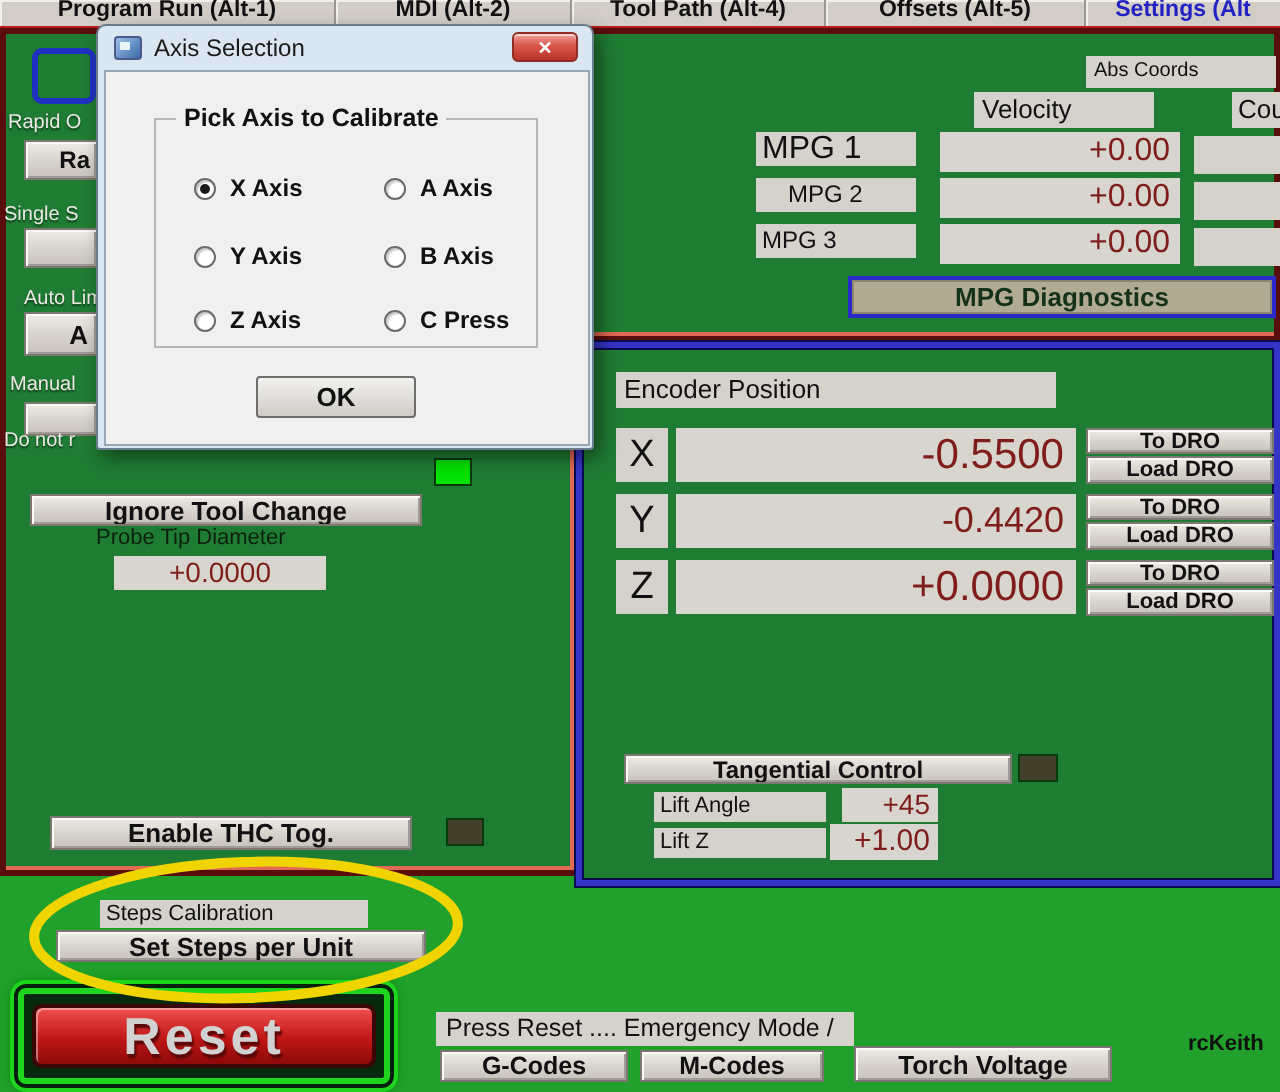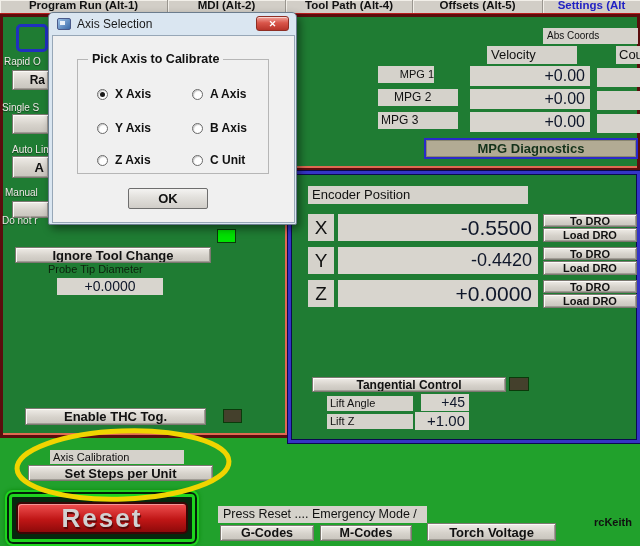--- a/index.html
+++ b/index.html
@@ -24,21 +24,21 @@
                     box-shadow:inset 0 -2px 0 #e06a52; }
   .panel-blue { left:288px; top:171px; width:352px; height:272px; border:3px solid #3434c6;
                 box-shadow:inset 0 0 0 1px #0a0a50, 0 0 0 1px #0a0a50; }
 
   
   .btn { position:absolute; background:linear-gradient(180deg,#efece7,#d6d2cb 55%,#c8c4bd);
          border:1px solid #7c7871; box-shadow:inset 1px 1px 0 #fbfaf8, inset -1px -1px 0 #a09c95;
          color:#111; font-weight:bold; display:flex; align-items:center; justify-content:center;
          z-index:2; cursor:default; white-space:nowrap; overflow:hidden; }
   .field { position:absolute; background:#d5d2cb; color:#111; z-index:2; white-space:nowrap; overflow:hidden; }
-  .dro { position:absolute; background:#d8d5ce; color:#0f172a; z-index:2; text-align:right; white-space:nowrap; overflow:hidden; }
+  .dro { position:absolute; background:#d8d5ce; color:#7f1d1d; z-index:2; text-align:right; white-space:nowrap; overflow:hidden; }
   .led { position:absolute; border:1px solid #0a3a0a; z-index:2; }
   .plabel { position:absolute; color:#ece9e4; font-size:10px; text-shadow:0 1px 1px rgba(0,0,0,.55);
             z-index:2; white-space:nowrap; }
 
   
   .dialog { position:absolute; left:48px; top:12px; width:249px; height:213px; background:#dae6f1;
             border:1px solid #6b7c8d; border-radius:5px 5px 2px 2px;
             box-shadow:3px 4px 9px rgba(0,0,0,.45); z-index:10; }
   .dlg-title { position:absolute; left:28px; top:4px; font-size:12px; color:#1a1a1a; }
   .dlg-icon { position:absolute; left:8px; top:5px; width:14px; height:12px; border:1px solid #4a5a8a;
@@ -116,31 +116,31 @@
 
   <div class="btn" style="left:15px;top:228px;width:196px;height:16px;font-size:13px;margin-top:19px;">Ignore Tool Change</div>
   <div class="led" style="left:217px;top:229px;width:19px;height:14px;background:#00e202;"></div>
 
   <div style="position:absolute;left:48px;top:263px;font-size:11px;color:#0c200c;z-index:2;">Probe Tip Diameter</div>
   <div class="dro" style="left:57px;top:278px;width:106px;height:17px;font-size:14px;line-height:17px;text-align:center;">+0.0000</div>
 
   <div class="btn" style="left:25px;top:408px;width:181px;height:17px;font-size:13px;">Enable THC Tog.</div>
   <div class="led" style="left:223px;top:409px;width:19px;height:14px;background:#44402c;"></div>
 
-  <div class="field" style="left:50px;top:450px;width:134px;height:14px;font-size:11px;line-height:14px;padding-left:3px;">Axis Calibration</div>
+  <div class="field" style="left:50px;top:450px;width:134px;height:14px;font-size:11px;line-height:14px;padding-left:3px;">Steps Calibration</div>
   <div class="btn" style="left:28px;top:465px;width:185px;height:16px;font-size:13px;">Set Steps per Unit</div>
   <svg class="annotation" viewBox="0 0 222 78">
     <ellipse cx="111" cy="39" rx="106" ry="34" fill="none" stroke="#f0d400" stroke-width="5" transform="rotate(-2 111 39)"></ellipse>
   </svg>
 
   <div class="field" style="left:543px;top:28px;width:95px;height:16px;font-size:10px;line-height:16px;padding-left:4px;">Abs Coords</div>
   <div class="field" style="left:487px;top:46px;width:90px;height:18px;font-size:13px;line-height:18px;padding-left:4px;">Velocity</div>
   <div class="field" style="left:616px;top:46px;width:24px;height:18px;font-size:13px;line-height:18px;padding-left:3px;">Cou</div>
 
-  <div class="field" style="left:378px;top:66px;width:56px;height:17px;font-size:11px;line-height:17px;padding-left:3px;text-align:right;">MPG 1</div>
+  <div class="field" style="left:378px;top:66px;width:80px;height:17px;font-size:16px;line-height:17px;padding-left:3px;">MPG 1</div>
   <div class="dro" style="left:470px;top:66px;width:120px;height:20px;font-size:16px;line-height:20px;padding-right:5px;">+0.00</div>
   <div class="field" style="left:597px;top:68px;width:43px;height:19px;"></div>
 
   <div class="field" style="left:378px;top:89px;width:80px;height:17px;font-size:12px;line-height:17px;padding-left:16px;">MPG 2</div>
   <div class="dro" style="left:470px;top:89px;width:120px;height:20px;font-size:16px;line-height:20px;padding-right:5px;">+0.00</div>
   <div class="field" style="left:597px;top:91px;width:43px;height:19px;"></div>
 
   <div class="field" style="left:378px;top:112px;width:80px;height:17px;font-size:12px;line-height:17px;padding-left:3px;">MPG 3</div>
   <div class="dro" style="left:470px;top:112px;width:120px;height:20px;font-size:16px;line-height:20px;padding-right:5px;">+0.00</div>
   <div class="field" style="left:597px;top:114px;width:43px;height:19px;"></div>
@@ -203,19 +203,19 @@
       <div class="radio" style="left:139px;top:85px;">
         <span class="circle"></span>
         <span class="rlabel">B Axis</span>
       </div>
       <div class="radio" style="left:44px;top:117px;">
         <span class="circle"></span>
         <span class="rlabel">Z Axis</span>
       </div>
       <div class="radio" style="left:139px;top:117px;">
         <span class="circle"></span>
-        <span class="rlabel">C Unit</span>
+        <span class="rlabel">C Press</span>
       </div>
       <div class="ok-btn">OK</div>
     </div>
   </div>
 
 </div>
 
 </body></html>

